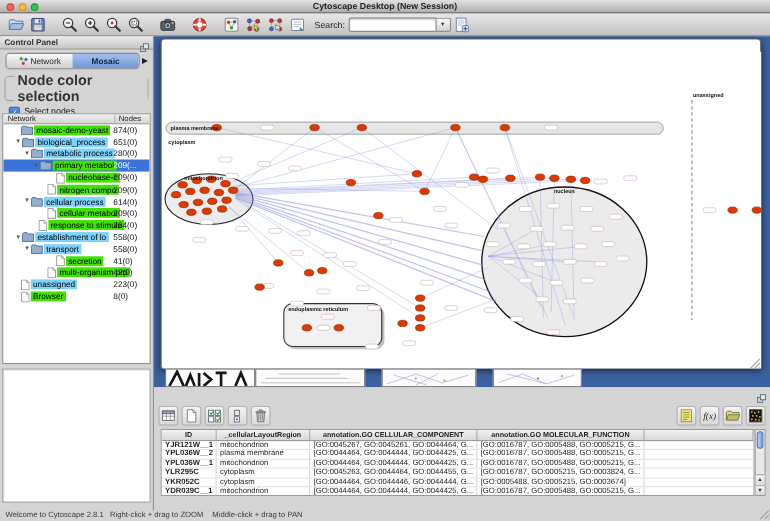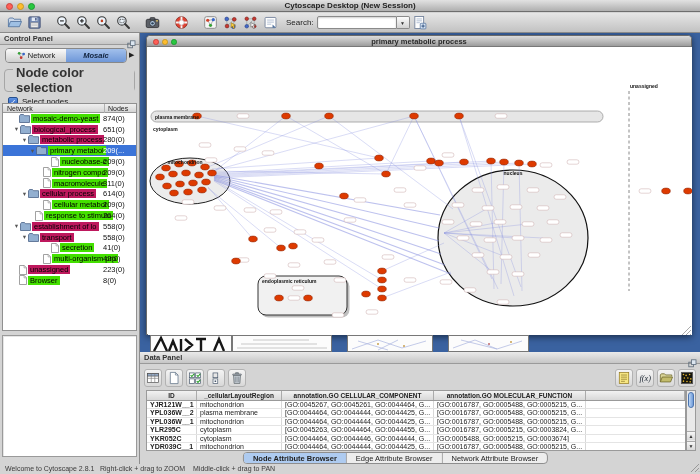--- a/index.html
+++ b/index.html
@@ -25,21 +25,21 @@
     background:linear-gradient(#FCFCFC,#D2D2D2);font-size:5px;color:#333;display:flex;align-items:center;justify-content:center;cursor:pointer;}
   
   #control-panel{left:0;top:33px;width:140px;height:431px;background:#D4D4D4;border-right:1px solid #8E8E8E;}
   .panel-header{position:absolute;left:0;top:0;width:100%;height:12px;background:linear-gradient(#EAEAEA,#C6C6C6);
     border-bottom:1px solid #9A9A9A;font-size:7.5px;font-weight:bold;color:#333;line-height:12px;padding-left:4px;}
   .float-btn{position:absolute;right:3px;top:2px;width:9px;height:9px;cursor:pointer;}
   #cp-tabs{position:absolute;left:5px;top:15px;width:122px;height:15px;display:flex;border:1px solid #888;
     border-radius:4px;overflow:hidden;background:#D8D8D8;}
   .cp-tab{flex:1;display:flex;align-items:center;justify-content:center;gap:2px;font-size:7.5px;color:#222;
     background:linear-gradient(#FAFAFA,#CFCFCF);cursor:pointer;}
-  .cp-tab.sel{background:linear-gradient(#A2C0EC,#6E97D8);font-weight:bold;color:#10223C;font-style:italic;}
+  .cp-tab.sel{background:linear-gradient(#A2C0EC,#6E97D8);font-weight:bold;color:#10223C;}
   #tab-overflow{position:absolute;left:129px;top:18px;font-size:7px;color:#222;cursor:pointer;}
   #color-group{position:absolute;left:4px;top:36px;width:131px;height:23px;border:1px solid #A6A6A6;border-radius:4px;}
   #color-group-title{position:absolute;left:8px;top:-5px;background:#D4D4D4;padding:0 3px;font-size:13px;font-weight:bold;color:#333;}
   #color-combo{position:absolute;left:6px;top:5px;width:118px;height:13px;background:#FFF;border:1px solid #979797;
     border-radius:3px;font-size:8px;line-height:12px;padding-left:8px;cursor:pointer;}
   #combo-cap{position:absolute;right:1px;top:1px;bottom:1px;width:11px;border-radius:2px;
     background:linear-gradient(#8FB2EC,#4A7BC8);color:#FFF;font-size:4px;display:flex;flex-direction:column;
     align-items:center;justify-content:center;line-height:4px;}
   #select-nodes-row{position:absolute;left:8px;top:64px;display:flex;align-items:flex-start;gap:4px;cursor:pointer;}
   #select-nodes-box{width:10px;height:10px;border-radius:2px;background:linear-gradient(#5E93E4,#2E5FB8);
@@ -48,21 +48,21 @@
   #net-tree{position:absolute;left:2px;top:70px;width:135px;height:228px;background:#FFF;border:1px solid #909090;overflow:hidden;}
   #tree-header{position:relative;height:9px;background:linear-gradient(#EFEFEF,#D5D5D5);border-bottom:1px solid #9A9A9A;
     font-size:7px;color:#222;}
   #tree-header .c1{position:absolute;left:4px;top:0;line-height:9px;}
   #tree-header .c2{position:absolute;left:101px;top:0;line-height:9px;border-left:1px solid #B0B0B0;padding-left:3px;}
   .trow{position:relative;height:10.8px;display:flex;align-items:center;font-size:7.5px;white-space:nowrap;cursor:pointer;}
   .trow.sel{background:#3B74D8;}
   .trow .arrow{font-size:5.5px;color:#555;width:7px;flex:0 0 7px;text-align:center;}
   .trow .nlabel{padding:0 2px;margin-left:1px;color:#000;overflow:hidden;max-width:82px;}
   .trow .nlabel.green{background:#44E000;}
-  .trow .nlabel.red{background:#be185d;}
+  .trow .nlabel.red{background:#7dd3fc;}
   .trow .nval{position:absolute;left:100px;color:#111;}
   .trow.sel .nval{color:#FFF;}
   #birdseye{position:absolute;left:2px;top:302px;width:135px;height:122px;background:#FFF;
     border:1px solid #9A9A9A;box-shadow:inset 1px 1px 0 #E6E6E6;}
   
   #desktop{left:140px;top:33px;width:560px;height:319px;background:#3A62A0;overflow:hidden;}
   #net-window{position:absolute;left:6px;top:2px;width:546px;height:300px;background:#FFF;
     border:1px solid #6A6A6A;border-radius:4px 4px 0 0;box-shadow:0 2px 7px rgba(0,0,0,.55);}
   #net-titlebar{position:absolute;left:0;top:0;width:100%;height:11px;background:linear-gradient(#DCDCDC,#9C9C9C);
     border-bottom:1px solid #787878;border-radius:4px 4px 0 0;}
@@ -317,139 +317,122 @@
             <span style="display: flex;">
               <svg width="8" height="10" viewBox="0 0 8 10">
                 <path d="M0.5 0.5h4.8L7.5 2.8v6.7H0.5z" fill="#FFF" stroke="#8A8A8A" stroke-width="0.8"></path>
                 <path d="M5.1 0.5v2.4h2.4" fill="none" stroke="#8A8A8A" stroke-width="0.6"></path>
               </svg>
             </span>
             <span class="nlabel green">nitrogen compo</span>
             <span class="nval">209(0)</span>
           </div>
           <div class="trow">
+            <span class="arrow" style="margin-left: 18px;">▼</span>
+            <span style="display: flex;">
+              <svg width="11" height="9" viewBox="0 0 11 9">
+                <path d="M0.5 8.5v-6.6l1-1.4h3l1 1.2h5v6.8z" fill="#92AFD0" stroke="#4A6288" stroke-width="0.8"></path>
+              </svg>
+            </span>
+            <span class="nlabel red">cellular process</span>
+            <span class="nval">614(0)</span>
+          </div>
+          <div class="trow">
             <span class="arrow" style="margin-left: 33px;"></span>
             <span style="display: flex;">
               <svg width="8" height="10" viewBox="0 0 8 10">
                 <path d="M0.5 0.5h4.8L7.5 2.8v6.7H0.5z" fill="#FFF" stroke="#8A8A8A" stroke-width="0.8"></path>
                 <path d="M5.1 0.5v2.4h2.4" fill="none" stroke="#8A8A8A" stroke-width="0.6"></path>
               </svg>
             </span>
-            <span class="nlabel green">macromolecule</span>
-            <span class="nval">311(0)</span>
-          </div>
-          <div class="trow">
-            <span class="arrow" style="margin-left: 18px;">▼</span>
-            <span style="display: flex;">
-              <svg width="11" height="9" viewBox="0 0 11 9">
-                <path d="M0.5 8.5v-6.6l1-1.4h3l1 1.2h5v6.8z" fill="#92AFD0" stroke="#4A6288" stroke-width="0.8"></path>
-              </svg>
-            </span>
-            <span class="nlabel red">cellular process</span>
-            <span class="nval">614(0)</span>
-          </div>
-          <div class="trow">
-            <span class="arrow" style="margin-left: 33px;"></span>
+            <span class="nlabel green">cellular metabol</span>
+            <span class="nval">209(0)</span>
+          </div>
+          <div class="trow">
+            <span class="arrow" style="margin-left: 25px;"></span>
             <span style="display: flex;">
               <svg width="8" height="10" viewBox="0 0 8 10">
                 <path d="M0.5 0.5h4.8L7.5 2.8v6.7H0.5z" fill="#FFF" stroke="#8A8A8A" stroke-width="0.8"></path>
                 <path d="M5.1 0.5v2.4h2.4" fill="none" stroke="#8A8A8A" stroke-width="0.6"></path>
               </svg>
             </span>
-            <span class="nlabel green">cellular metabol</span>
-            <span class="nval">209(0)</span>
-          </div>
-          <div class="trow">
-            <span class="arrow" style="margin-left: 25px;"></span>
+            <span class="nlabel green">response to stimulu</span>
+            <span class="nval">264(0)</span>
+          </div>
+          <div class="trow">
+            <span class="arrow" style="margin-left: 10px;">▼</span>
+            <span style="display: flex;">
+              <svg width="11" height="9" viewBox="0 0 11 9">
+                <path d="M0.5 8.5v-6.6l1-1.4h3l1 1.2h5v6.8z" fill="#92AFD0" stroke="#4A6288" stroke-width="0.8"></path>
+              </svg>
+            </span>
+            <span class="nlabel red">establishment of lo</span>
+            <span class="nval">558(0)</span>
+          </div>
+          <div class="trow">
+            <span class="arrow" style="margin-left: 18px;">▼</span>
+            <span style="display: flex;">
+              <svg width="11" height="9" viewBox="0 0 11 9">
+                <path d="M0.5 8.5v-6.6l1-1.4h3l1 1.2h5v6.8z" fill="#92AFD0" stroke="#4A6288" stroke-width="0.8"></path>
+              </svg>
+            </span>
+            <span class="nlabel red">transport</span>
+            <span class="nval">558(0)</span>
+          </div>
+          <div class="trow">
+            <span class="arrow" style="margin-left: 41px;"></span>
             <span style="display: flex;">
               <svg width="8" height="10" viewBox="0 0 8 10">
                 <path d="M0.5 0.5h4.8L7.5 2.8v6.7H0.5z" fill="#FFF" stroke="#8A8A8A" stroke-width="0.8"></path>
                 <path d="M5.1 0.5v2.4h2.4" fill="none" stroke="#8A8A8A" stroke-width="0.6"></path>
               </svg>
             </span>
-            <span class="nlabel green">response to stimulu</span>
-            <span class="nval">264(0)</span>
-          </div>
-          <div class="trow">
-            <span class="arrow" style="margin-left: 10px;">▼</span>
-            <span style="display: flex;">
-              <svg width="11" height="9" viewBox="0 0 11 9">
-                <path d="M0.5 8.5v-6.6l1-1.4h3l1 1.2h5v6.8z" fill="#92AFD0" stroke="#4A6288" stroke-width="0.8"></path>
-              </svg>
-            </span>
-            <span class="nlabel red">establishment of lo</span>
-            <span class="nval">558(0)</span>
-          </div>
-          <div class="trow">
-            <span class="arrow" style="margin-left: 18px;">▼</span>
-            <span style="display: flex;">
-              <svg width="11" height="9" viewBox="0 0 11 9">
-                <path d="M0.5 8.5v-6.6l1-1.4h3l1 1.2h5v6.8z" fill="#92AFD0" stroke="#4A6288" stroke-width="0.8"></path>
-              </svg>
-            </span>
-            <span class="nlabel red">transport</span>
-            <span class="nval">558(0)</span>
-          </div>
-          <div class="trow">
-            <span class="arrow" style="margin-left: 41px;"></span>
+            <span class="nlabel green">secretion</span>
+            <span class="nval">41(0)</span>
+          </div>
+          <div class="trow">
+            <span class="arrow" style="margin-left: 33px;"></span>
             <span style="display: flex;">
               <svg width="8" height="10" viewBox="0 0 8 10">
                 <path d="M0.5 0.5h4.8L7.5 2.8v6.7H0.5z" fill="#FFF" stroke="#8A8A8A" stroke-width="0.8"></path>
                 <path d="M5.1 0.5v2.4h2.4" fill="none" stroke="#8A8A8A" stroke-width="0.6"></path>
               </svg>
             </span>
-            <span class="nlabel green">secretion</span>
-            <span class="nval">41(0)</span>
-          </div>
-          <div class="trow">
-            <span class="arrow" style="margin-left: 33px;"></span>
+            <span class="nlabel green">multi-organism pro</span>
+            <span class="nval">42(0)</span>
+          </div>
+          <div class="trow">
+            <span class="arrow" style="margin-left: 9px;"></span>
             <span style="display: flex;">
               <svg width="8" height="10" viewBox="0 0 8 10">
                 <path d="M0.5 0.5h4.8L7.5 2.8v6.7H0.5z" fill="#FFF" stroke="#8A8A8A" stroke-width="0.8"></path>
                 <path d="M5.1 0.5v2.4h2.4" fill="none" stroke="#8A8A8A" stroke-width="0.6"></path>
               </svg>
             </span>
-            <span class="nlabel green">multi-organism pro</span>
-            <span class="nval">42(0)</span>
+            <span class="nlabel red">unassigned</span>
+            <span class="nval">223(0)</span>
           </div>
           <div class="trow">
             <span class="arrow" style="margin-left: 9px;"></span>
             <span style="display: flex;">
               <svg width="8" height="10" viewBox="0 0 8 10">
                 <path d="M0.5 0.5h4.8L7.5 2.8v6.7H0.5z" fill="#FFF" stroke="#8A8A8A" stroke-width="0.8"></path>
                 <path d="M5.1 0.5v2.4h2.4" fill="none" stroke="#8A8A8A" stroke-width="0.6"></path>
               </svg>
             </span>
-            <span class="nlabel red">unassigned</span>
-            <span class="nval">223(0)</span>
-          </div>
-          <div class="trow">
-            <span class="arrow" style="margin-left: 9px;"></span>
-            <span style="display: flex;">
-              <svg width="8" height="10" viewBox="0 0 8 10">
-                <path d="M0.5 0.5h4.8L7.5 2.8v6.7H0.5z" fill="#FFF" stroke="#8A8A8A" stroke-width="0.8"></path>
-                <path d="M5.1 0.5v2.4h2.4" fill="none" stroke="#8A8A8A" stroke-width="0.6"></path>
-              </svg>
-            </span>
             <span class="nlabel green">Browser</span>
             <span class="nval">8(0)</span>
           </div>
         </div>
     </div>
     <div id="birdseye"></div>
   </div>
 
   <div id="desktop" class="abs">
     <div id="net-window">
-      <div id="net-titlebar">
-        <span class="tl2" style="left:6px;background:#FF5F57;border:0.5px solid #C9443C;"></span>
-        <span class="tl2" style="left:15px;background:#FEBC2E;border:0.5px solid #C79A23;"></span>
-        <span class="tl2" style="left:24px;background:#28C840;border:0.5px solid #1E9A30;"></span>
-        <div id="net-title">primary metabolic process</div>
-      </div>
       <div id="net-canvas"><svg width="544" height="288">
             <rect x="3" y="64" width="452" height="11" rx="5.5" fill="#E6E6E6" stroke="#9A9A9A" stroke-width="0.8"></rect>
             <ellipse cx="42" cy="134" rx="40" ry="23" fill="#ECECEC" stroke="#222" stroke-width="1"></ellipse>
             <ellipse cx="365" cy="191" rx="75" ry="68" fill="#EBEBEB" stroke="#111" stroke-width="1.2"></ellipse>
             <rect x="112.5" y="231.5" width="89" height="39" rx="8" fill="rgba(0,0,0,0.25)"></rect>
             <rect x="110" y="229" width="89" height="39" rx="8" fill="#F1F1F1" stroke="#333" stroke-width="1"></rect>
             <line x1="481" y1="44" x2="481" y2="244" stroke="#888" stroke-width="1" stroke-dasharray="3,2.5"></line>
             <line x1="66" y1="128" x2="292" y2="168" stroke="#8890E0" stroke-width="1.1" opacity="0.55"></line>
             <line x1="66" y1="129" x2="291" y2="181" stroke="#8890E0" stroke-width="1.1" opacity="0.55"></line>
             <line x1="66" y1="130" x2="291" y2="194" stroke="#8890E0" stroke-width="1.1" opacity="0.55"></line>
@@ -626,21 +609,20 @@
     <div class="strip-win" style="left:308px;width:81px;">
       <svg width="81" height="16">
         <path d="M4 12L26 4l22 9 25-8M12 4l36 9" stroke="#AAB4E0" stroke-width="0.7" fill="none"></path>
         <circle cx="40" cy="8" r="1" fill="#C06868"></circle>
           <circle cx="62" cy="6" r="1" fill="#C8A050"></circle>
       </svg>
     </div>
   </div>
 
   <div id="data-panel" class="abs">
-    <div class="panel-header">Data Panel</div>
     <div class="float-btn" id="dp-float"><svg viewBox="0 0 9 9" width="9" height="9">
           <rect x="0.8" y="3.2" width="4.6" height="4.6" fill="none" stroke="#5A6A7A" stroke-width="0.8"></rect>
           <rect x="3.4" y="0.8" width="4.6" height="4.6" fill="#DCE6F0" stroke="#5A6A7A" stroke-width="0.8"></rect>
         </svg></div>
     <div id="dp-toolbar">
         <div class="dbtn">
           <svg viewBox="0 0 16 16" width="15" height="15">
             <rect x="1.8" y="3" width="12.4" height="10" fill="#FFF" stroke="#555" stroke-width="0.8"></rect>
             <rect x="1.8" y="3" width="12.4" height="2.8" fill="#93A9C6" stroke="#555" stroke-width="0.8"></rect>
             <path d="M1.8 8.4h12.4M6 3v10M10 3v10" stroke="#777" stroke-width="0.7"></path>
@@ -758,25 +740,20 @@
             <div class="td" style="width: 152px;">[GO:0044464, GO:0044444, GO:0044425, G...</div>
             <div class="td" style="width: 152px;">[GO:0016787, GO:0005488, GO:0005215, G...</div>
           </div>
         </div>
     </div>
     <div id="dp-scroll">
       <div id="dp-thumb"></div>
       <div class="sarrow" style="top:40px;">▲</div>
       <div class="sarrow" style="top:50px;">▼</div>
     </div>
-    <div id="attr-tabs">
-        <div class="atab sel">Node Attribute Browser</div>
-        <div class="atab">Edge Attribute Browser</div>
-        <div class="atab">Network Attribute Browser</div>
-      </div>
   </div>
 
   <div id="statusbar" class="abs">
     <span style="left:5px;">Welcome to Cytoscape 2.8.1</span>
     <span style="left:100px;">Right-click + drag to ZOOM</span>
     <span style="left:193px;">Middle-click + drag to PAN</span>
     <svg class="abs" style="left:690px;top:-1px;" width="10" height="10">
       <path d="M9 1L1 9M9 5L5 9M9 8.5L8.5 9" stroke="#999" stroke-width="1"></path>
     </svg>
   </div>

